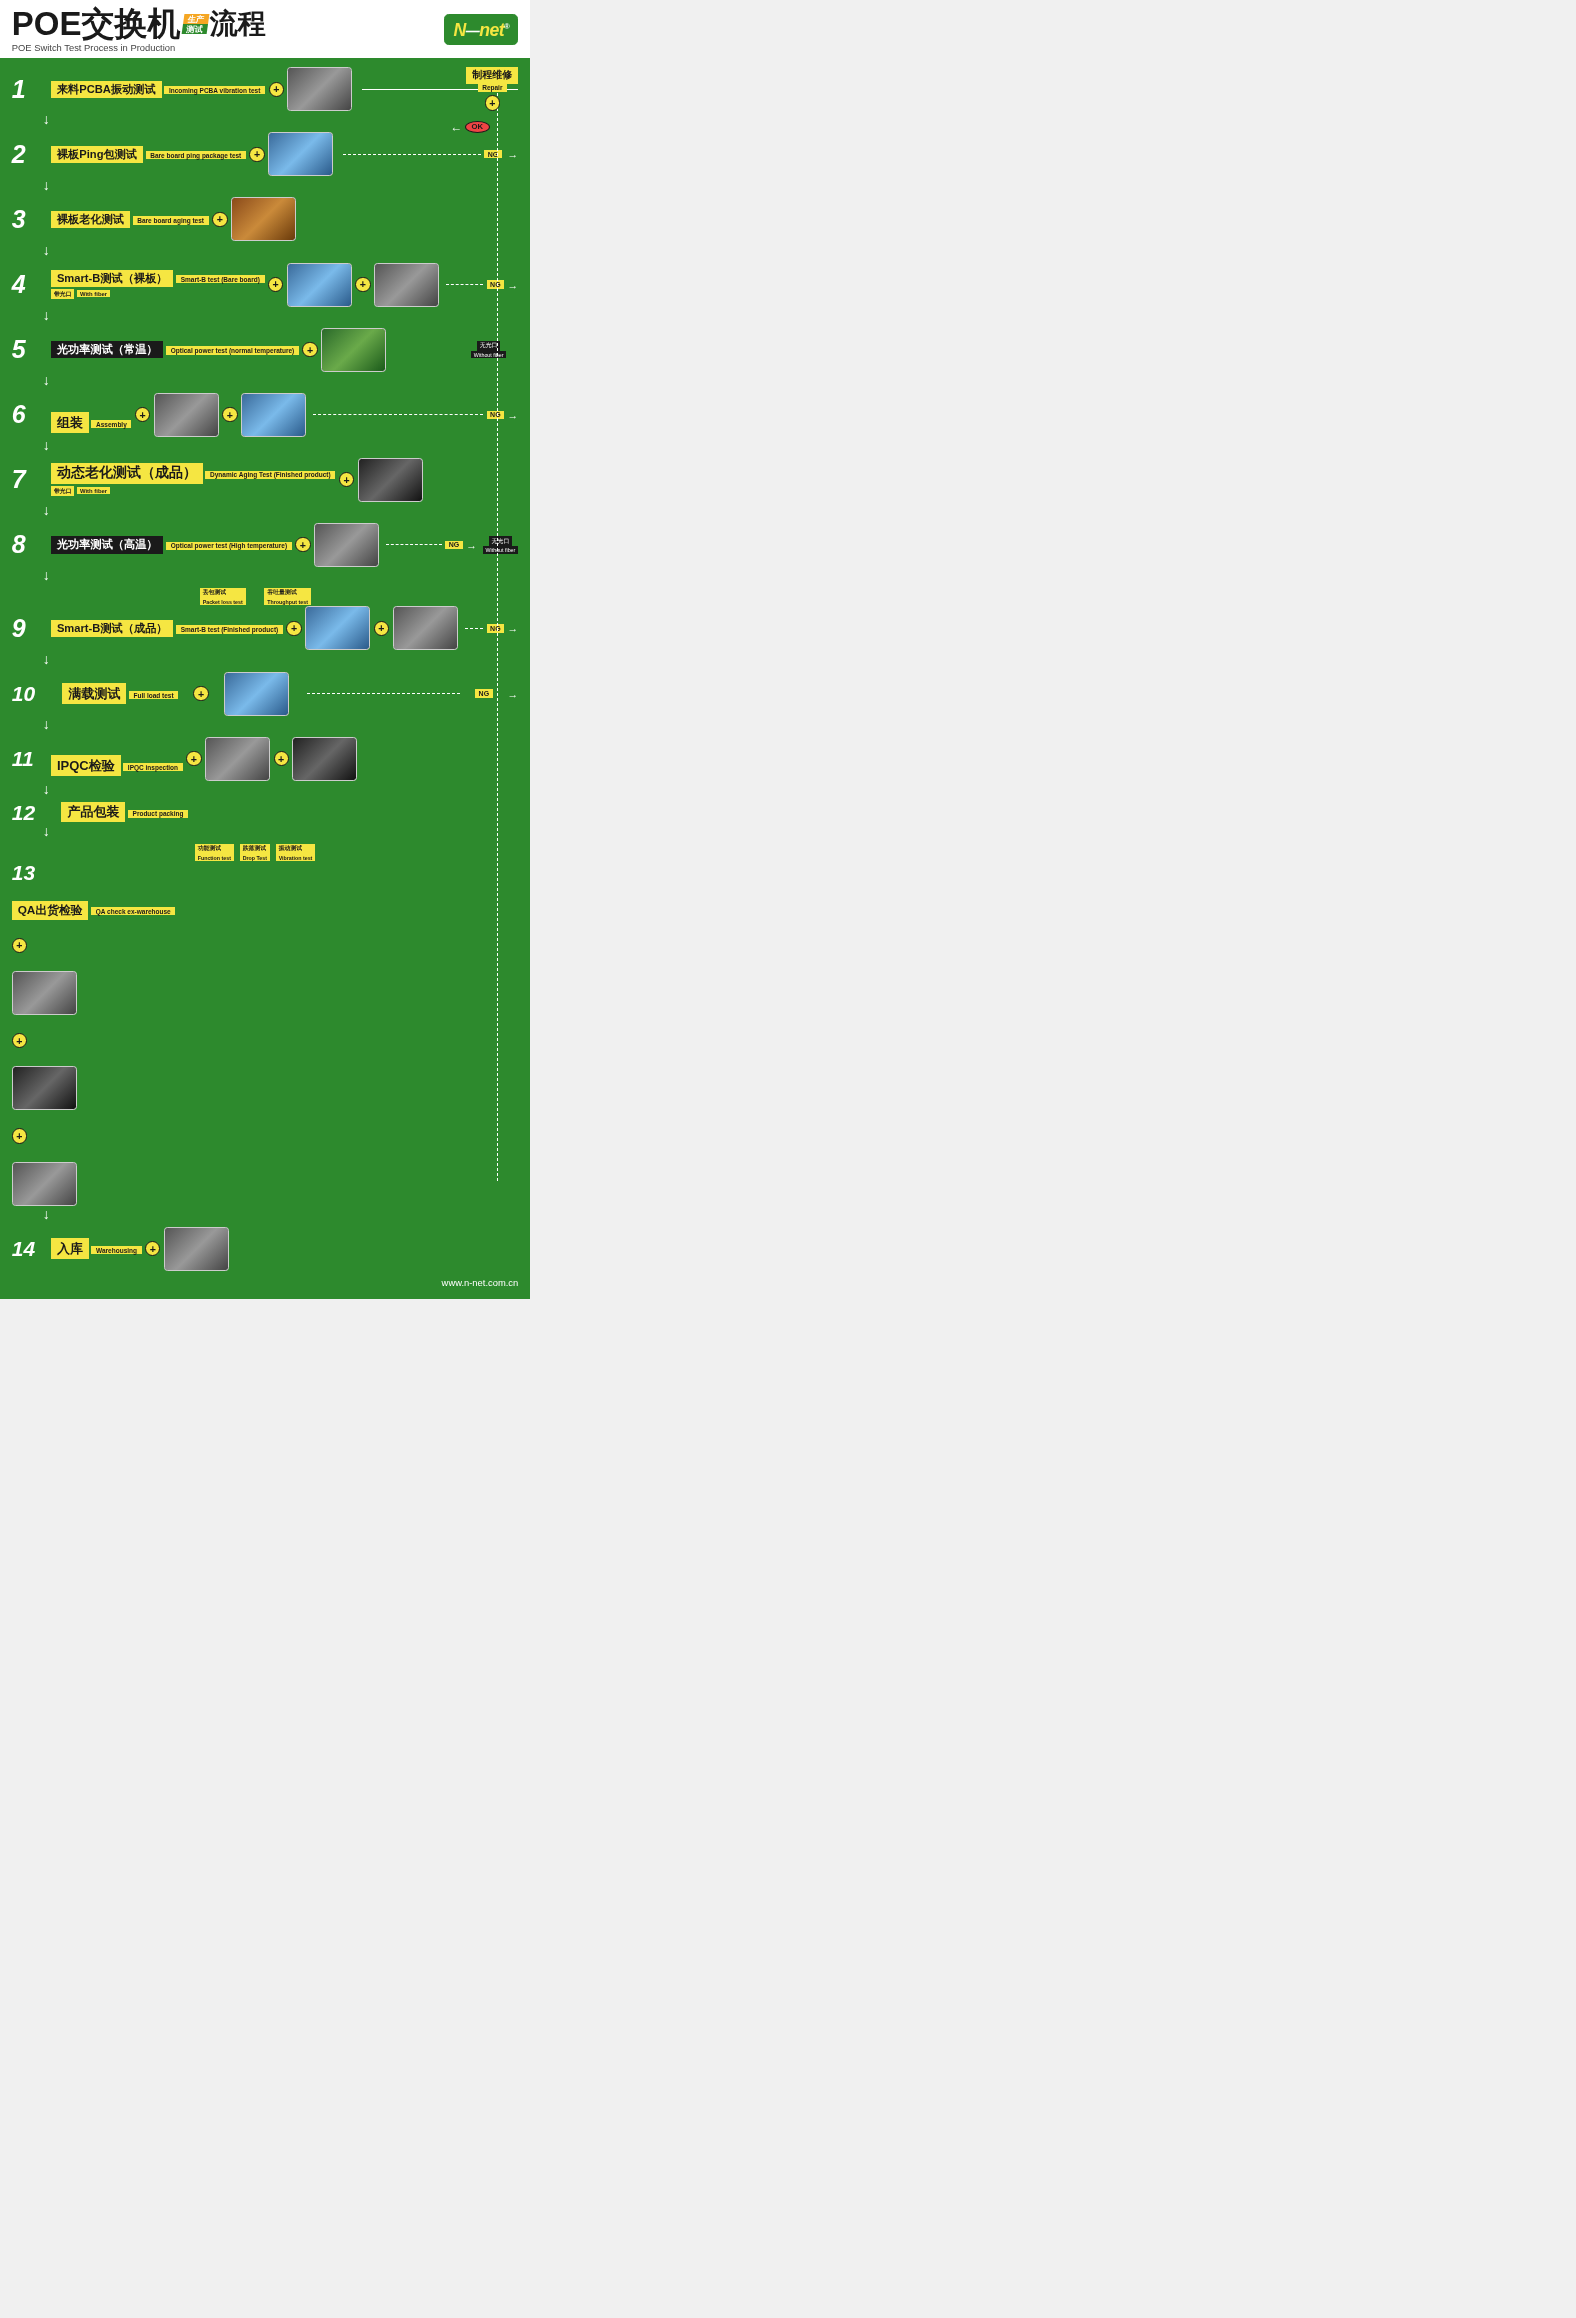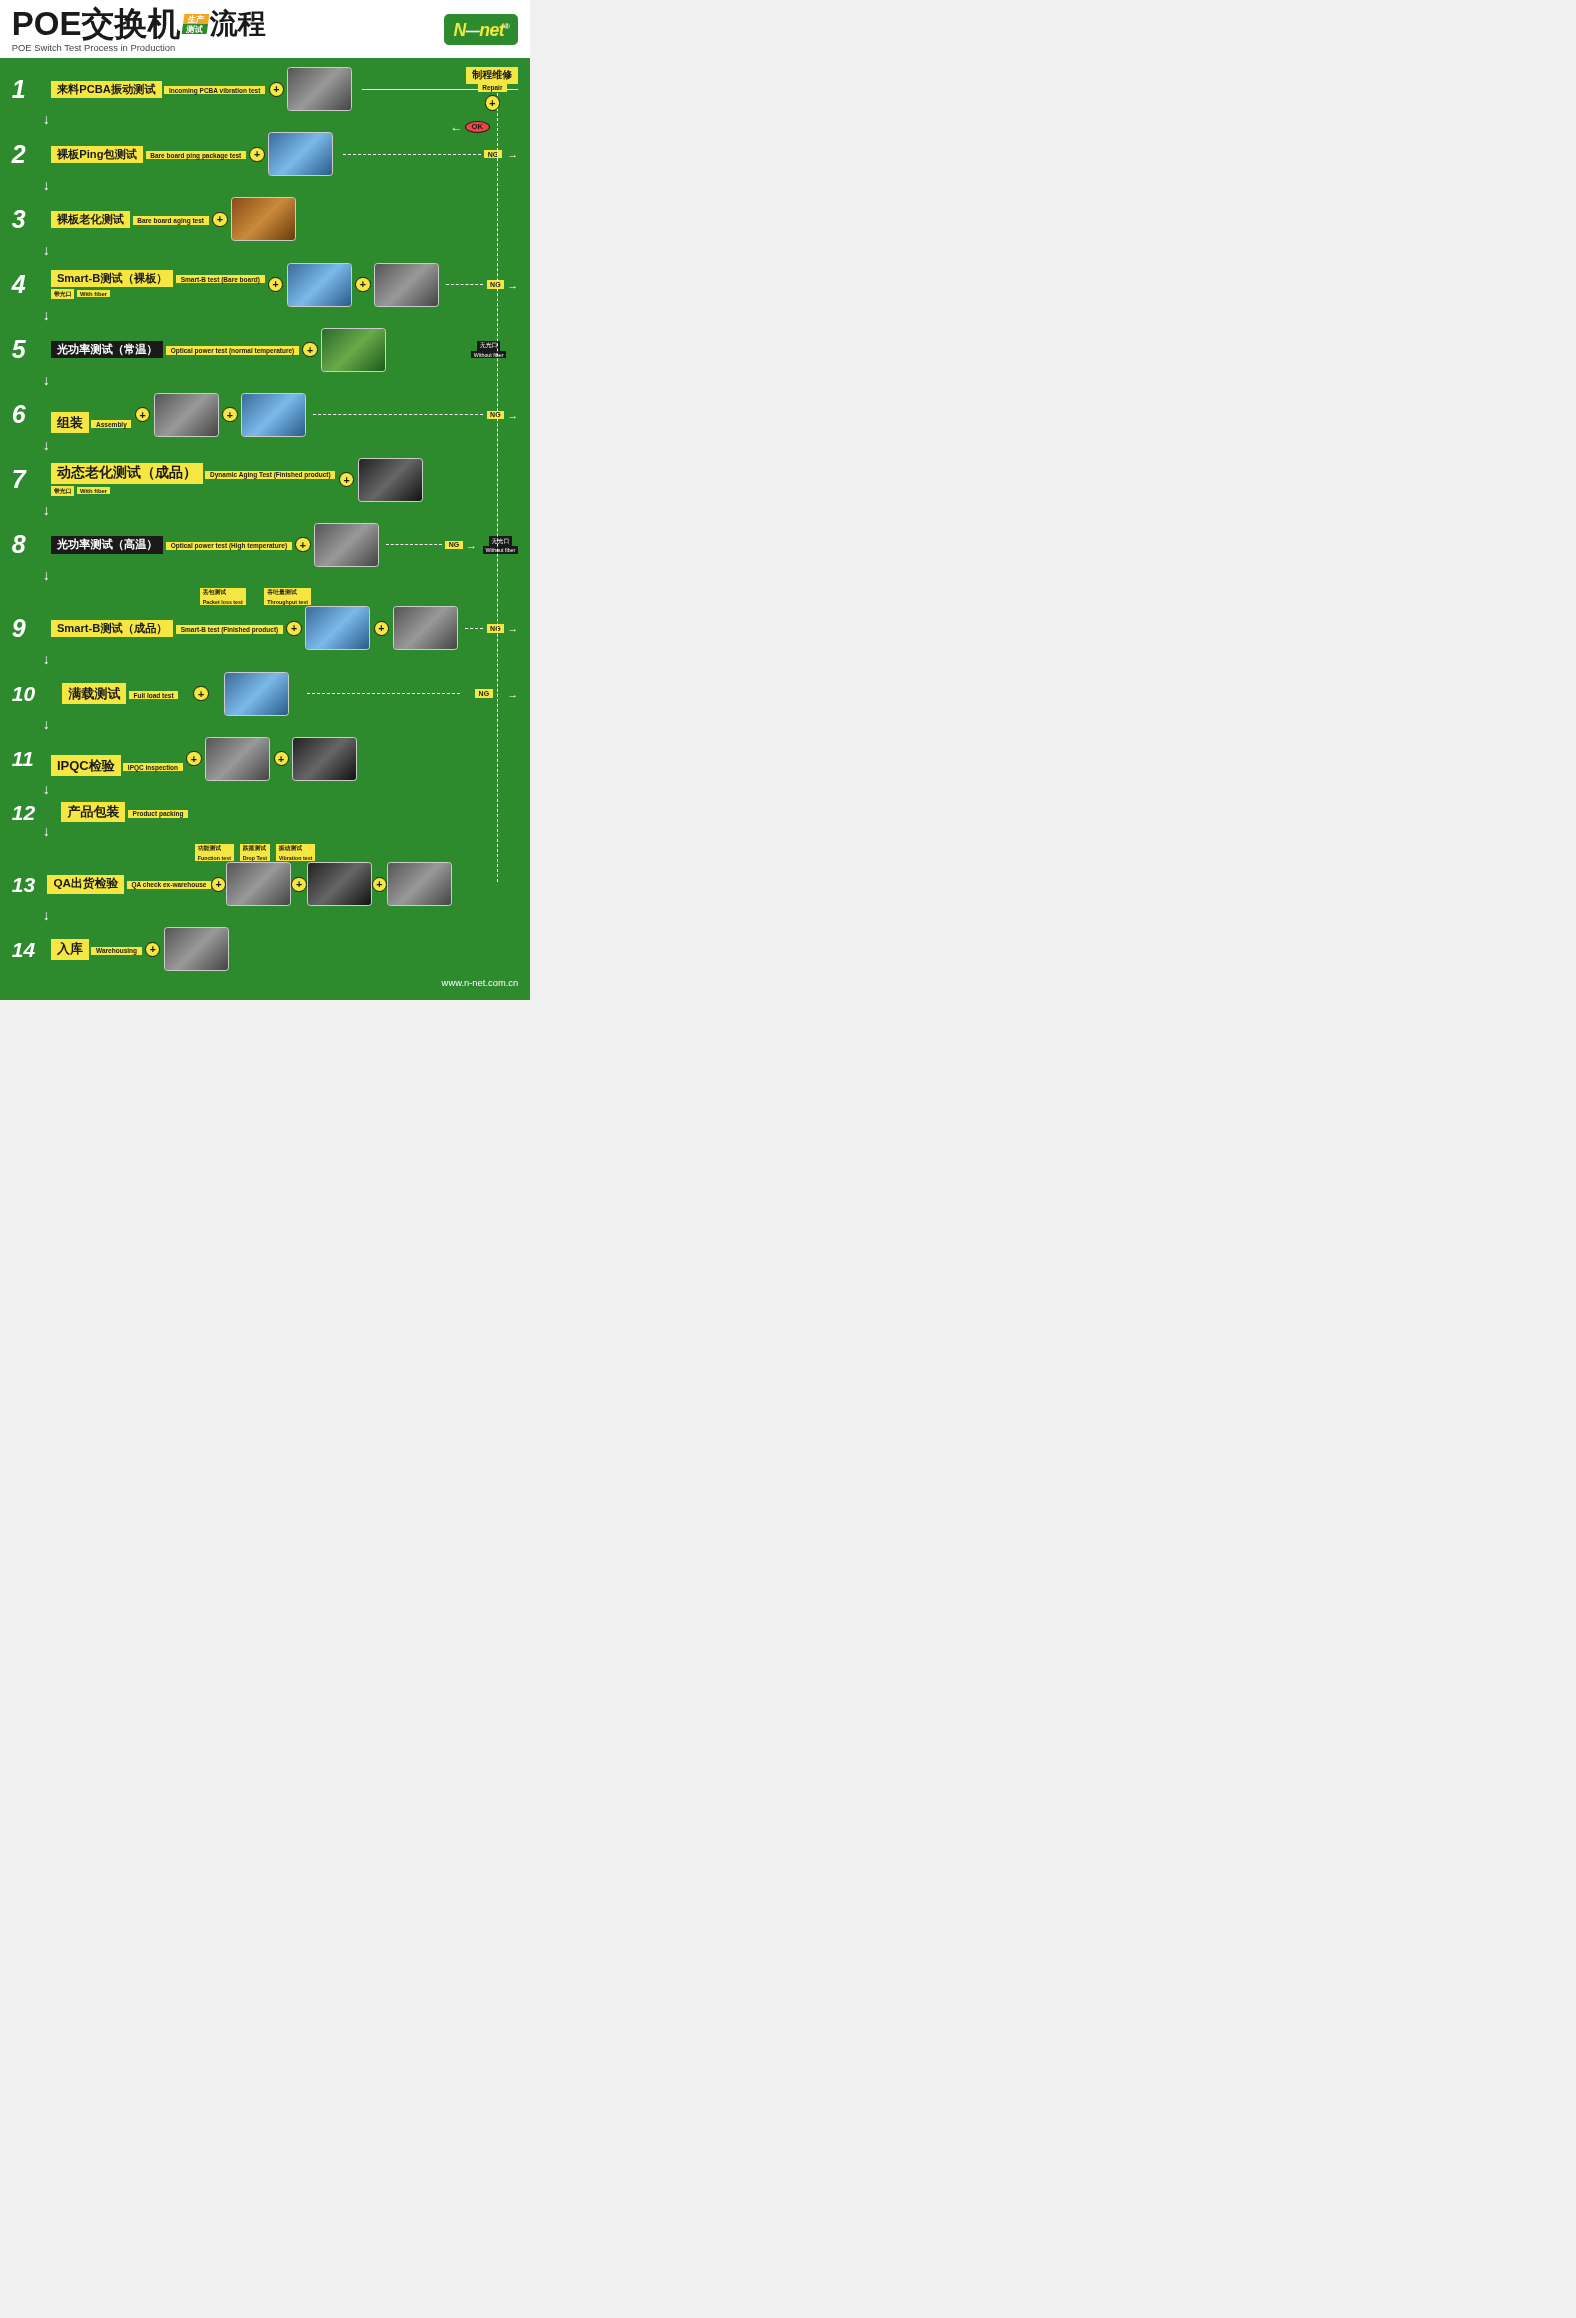--- a/index.html
+++ b/index.html
@@ -453,21 +453,21 @@
           </div>
           <div style="display:flex;flex-direction:column;">
             <div style="background:#f5e642;color:#1a1a1a;font-size:5.9px;font-weight:bold;padding:0.6px 2.9px;">跌落测试</div>
             <div style="background:#f5e642;color:#1a1a1a;font-size:5.3px;font-weight:bold;padding:0.6px 2.9px;">Drop Test</div>
           </div>
           <div style="display:flex;flex-direction:column;">
             <div style="background:#f5e642;color:#1a1a1a;font-size:5.9px;font-weight:bold;padding:0.6px 2.9px;">振动测试</div>
             <div style="background:#f5e642;color:#1a1a1a;font-size:5.3px;font-weight:bold;padding:0.6px 2.9px;">Vibration test</div>
           </div>
         </div>
-        <div style="display:flex;align-items:center;gap:0;">
+        <div style="display:flex;align-items:flex-start;gap:18px;flex-direction:column;">
           <span class="step-num" style="font-size:21px;">13</span>
           <div>
             <div style="background:#f5e642;color:#1a1a1a;font-size:11.8px;font-weight:900;padding:1.2px 5.9px;display:inline-block;">QA出货检验</div>
             <div style="background:#f5e642;color:#1a1a1a;font-size:6.5px;font-weight:bold;padding:0.6px 4.7px;display:inline-block;">QA check ex-warehouse</div>
           </div>
           <div class="plus-circle">+</div>
           <div class="step-img-placeholder">
               <div class="img-inner img-gray"></div>
             </div>
           <div class="plus-circle">+</div>

